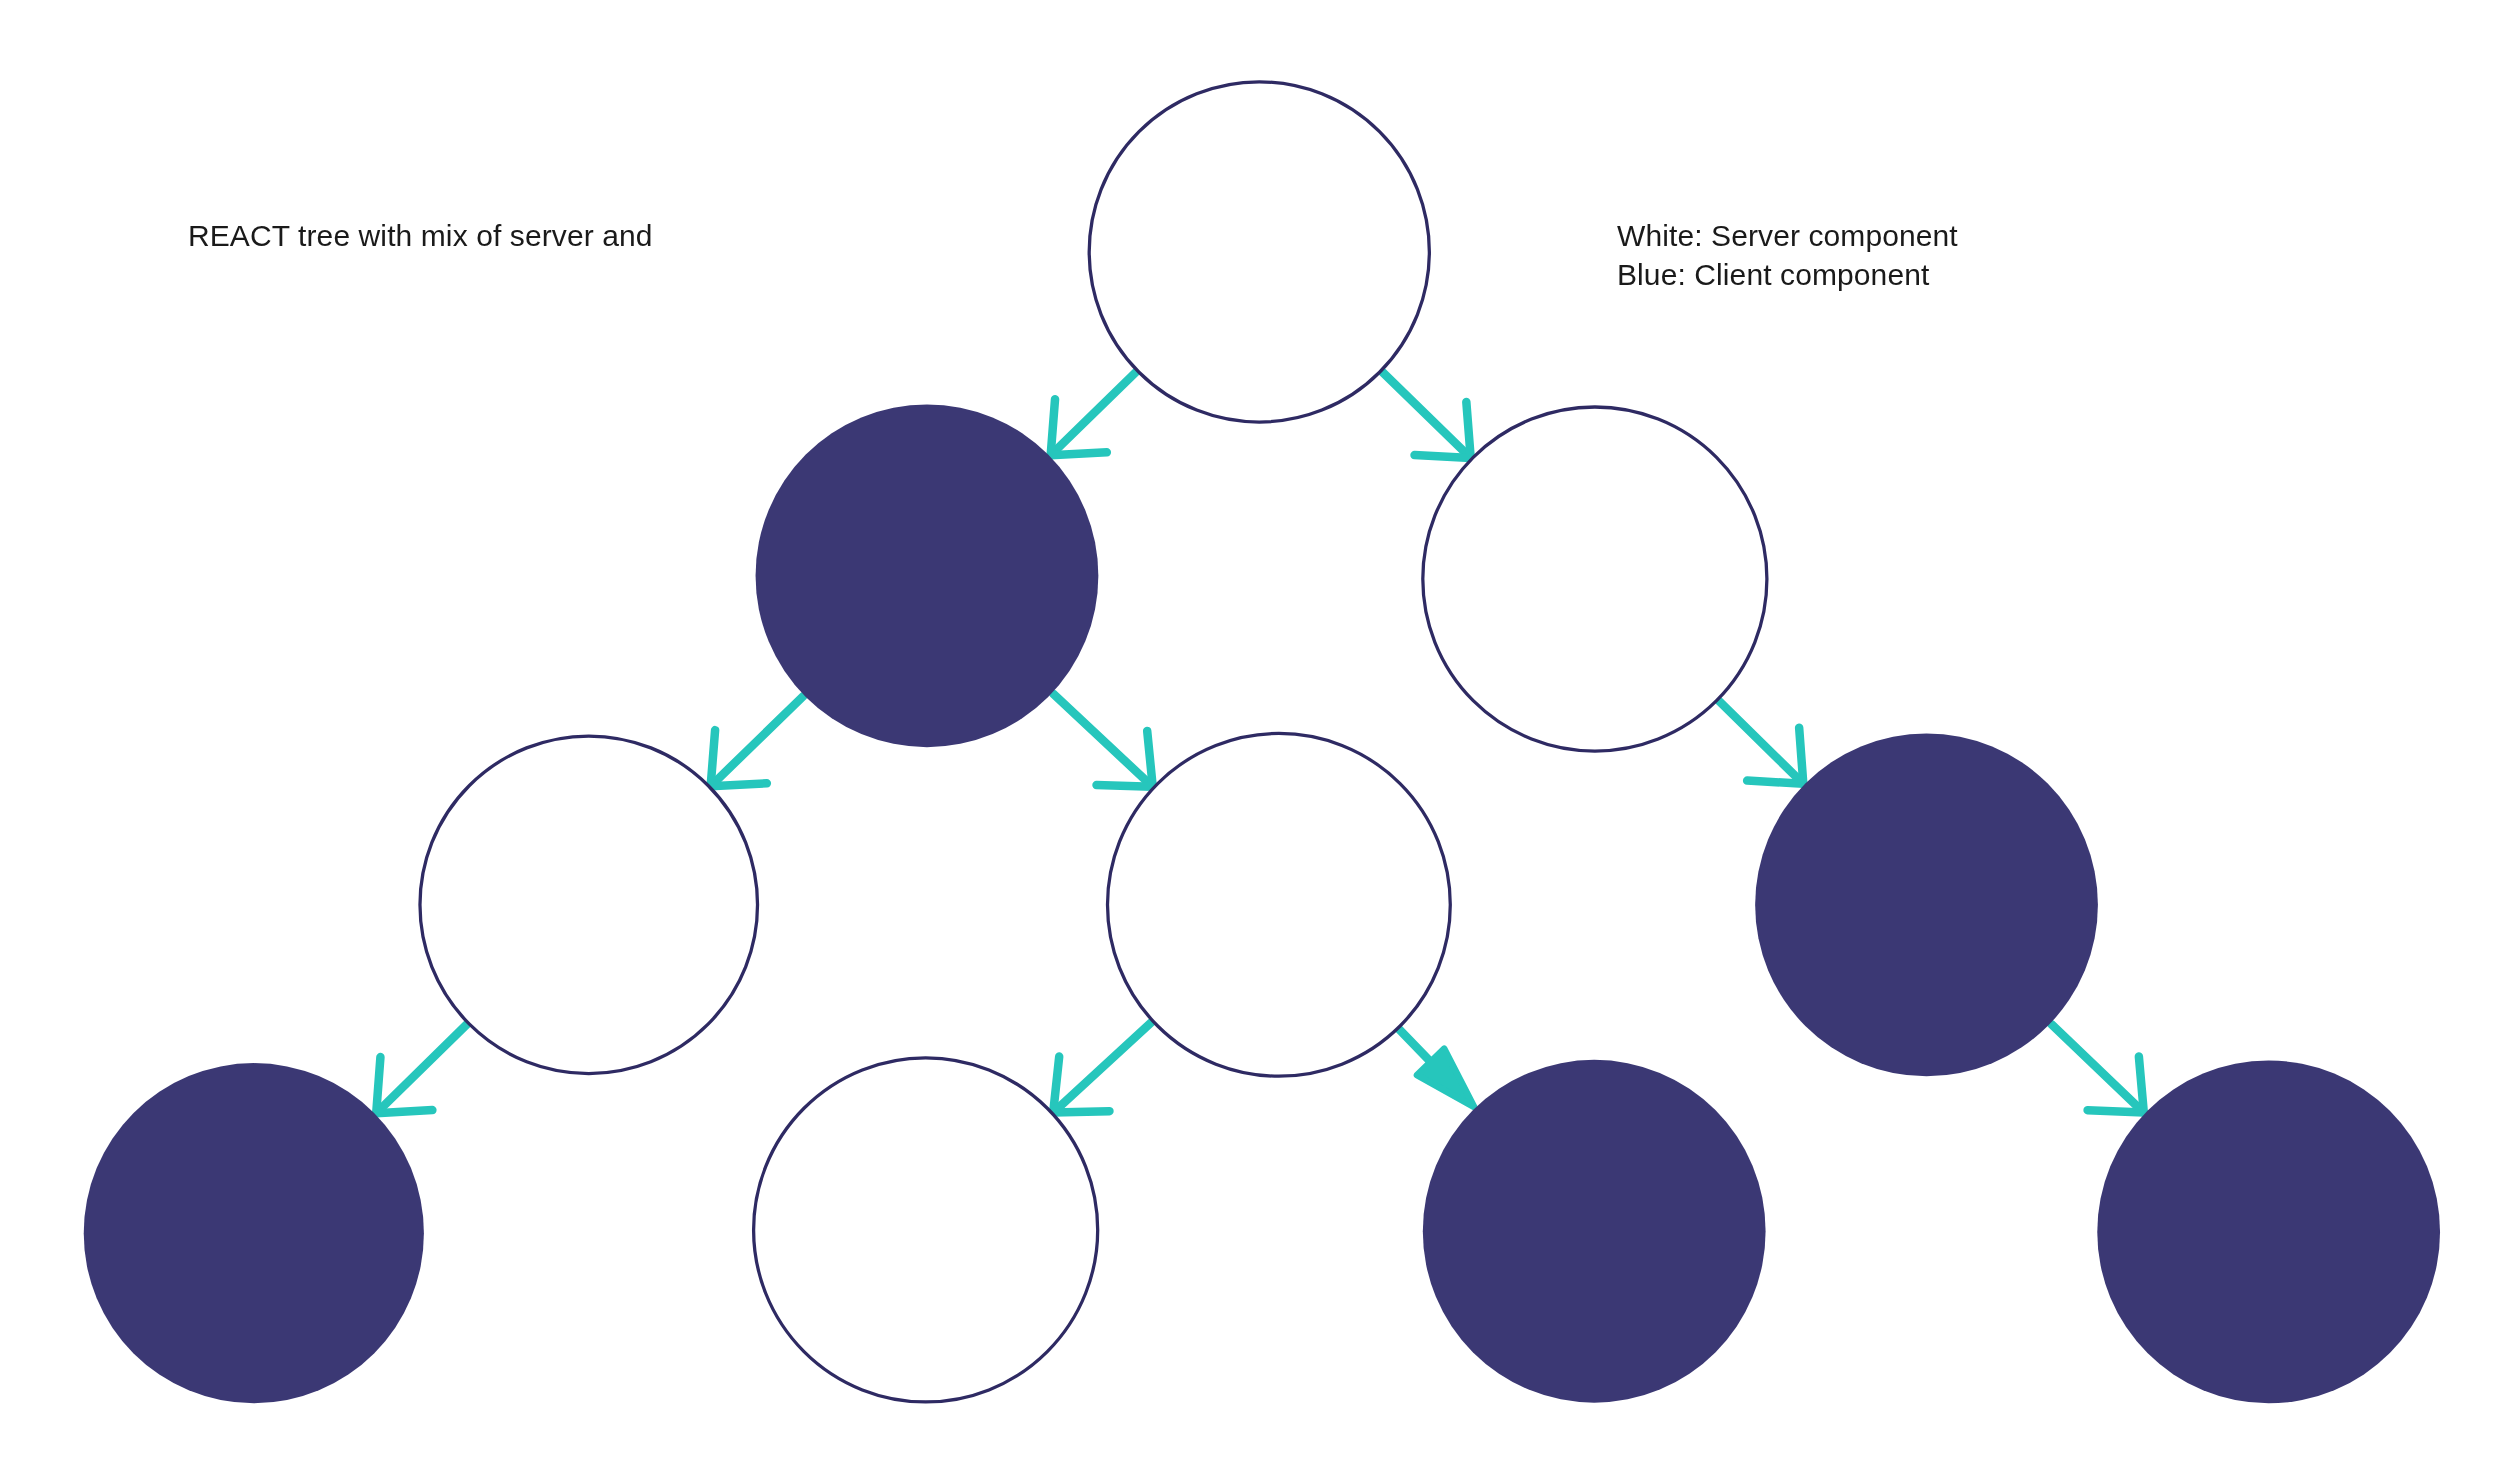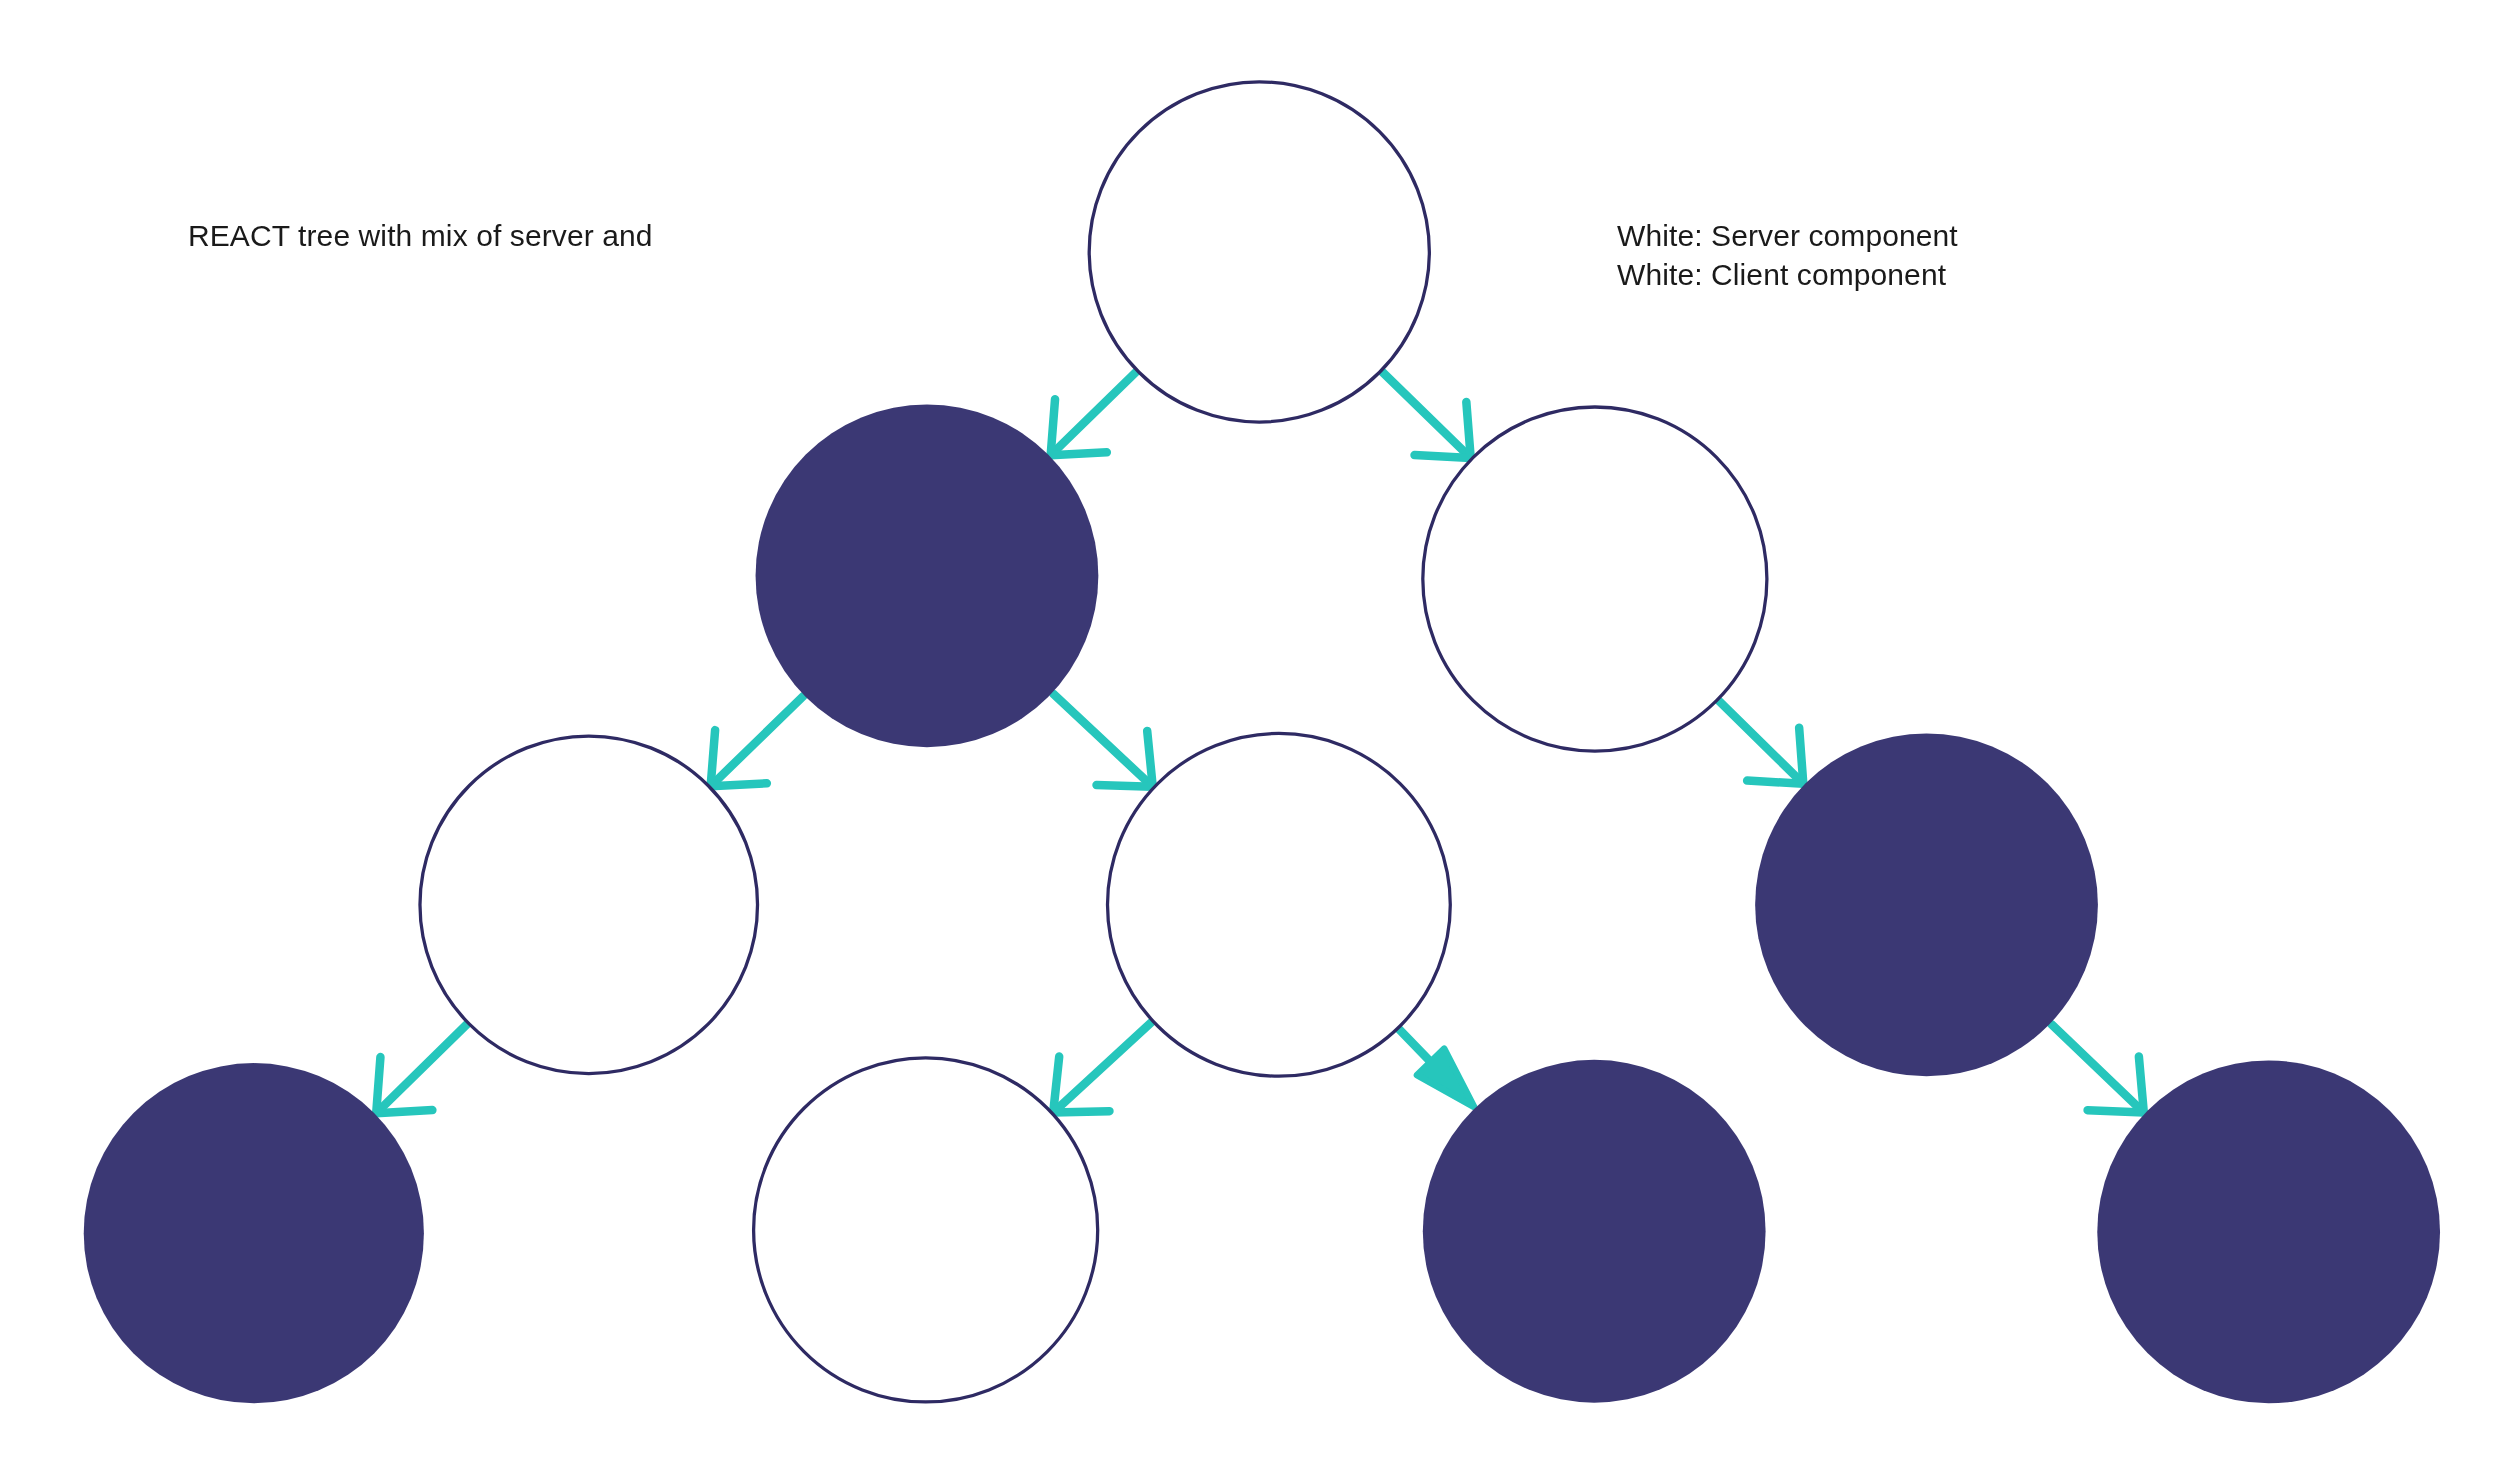--- a/index.html
+++ b/index.html
@@ -90,17 +90,17 @@
         <circle cx="3468" cy="1883" r="262" fill="#3B3874" stroke="#3B3874" stroke-width="0"></circle>
       </g>
   </svg>
 
   <div class="caption-block" id="caption-left">
     <span class="caption-line">REACT tree with mix of server and</span>
   </div>
 
   <div class="caption-block" id="legend-block">
     <span class="caption-line">White: Server component</span>
-    <span class="caption-line">White: Client component</span>
+    <span class="caption-line">Blue: Client component</span>
   </div>
 
 </div>
 
 
 </body></html>

